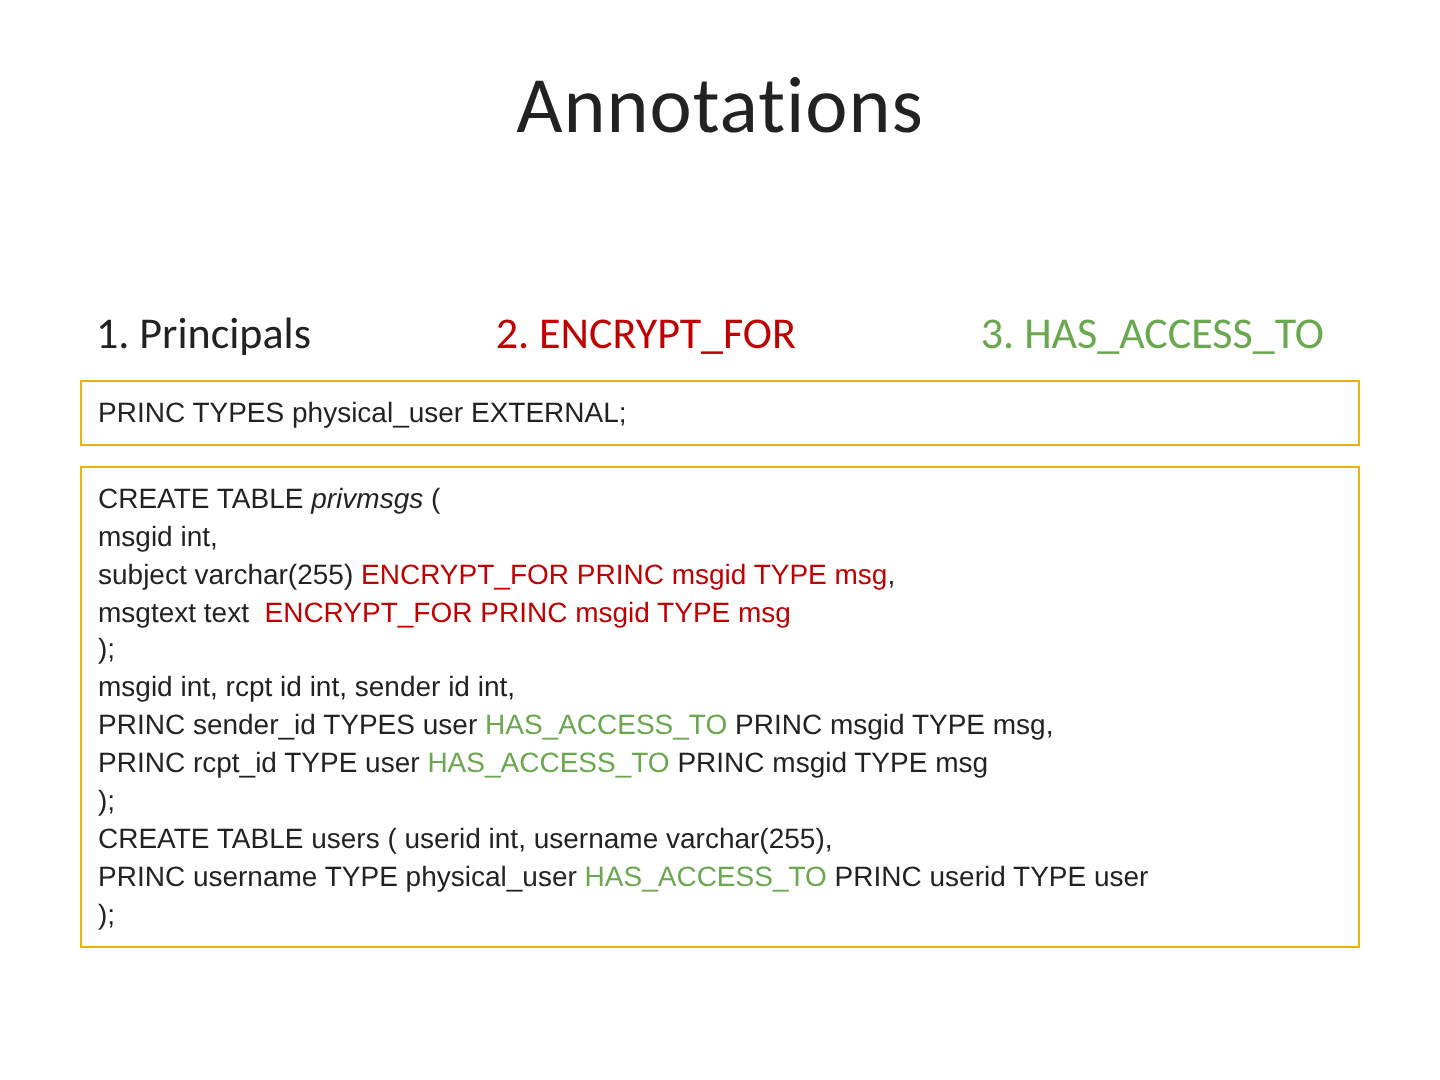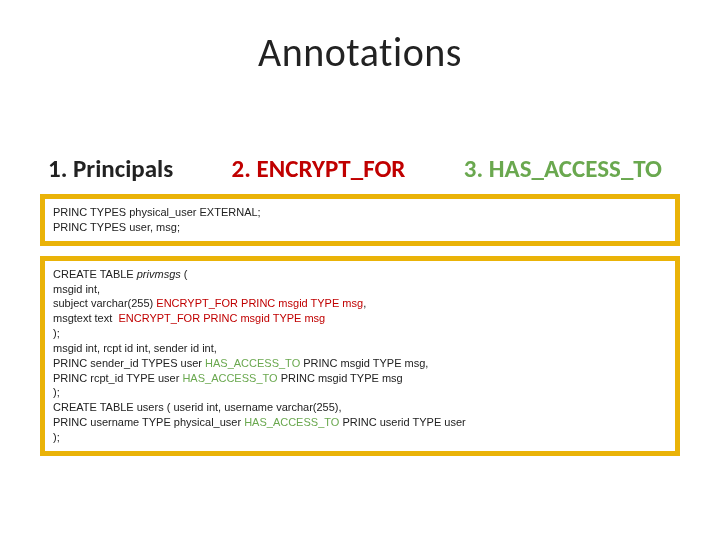--- a/index.html
+++ b/index.html
@@ -27,39 +27,39 @@
     letter-spacing: 0.5px;
   }
   .legend {
     display: flex;
     justify-content: space-between;
     align-items: baseline;
     padding: 0 18px 0 8px;
     margin-bottom: 10px;
   }
   .legend-item {
-    font-size: 25px;
-    font-weight: 700;
+    font-size: 22px;
+    font-weight: 400;
   }
   .c-black { color: #222222; }
   .c-red   { color: #c00000; }
   .c-green { color: #6aa84f; margin-top: 48px; }
   .subtitle {
     text-align: center;
     font-style: italic;
     font-weight: 700;
     font-size: 17px;
     font-family: Arial, sans-serif;
     color: #222;
     margin-bottom: 6px;
   }
   .code-box {
-    border: 5px solid #eab308;
+    border: 1px solid #eab308;
     font-family: Arial, sans-serif;
-    font-size: 11px;
+    font-size: 14px;
     line-height: 1.35;
     padding: 6px 8px;
     color: #222;
   }
   .code-box + .code-box {
     margin-top: 10px;
   }
   .italic { font-style: italic; }
   .code-line { white-space: pre-wrap; }
 </style>
@@ -72,21 +72,20 @@
 
   <div class="legend">
     <span class="legend-item c-black">1. Principals</span>
     <span class="legend-item c-red">2. ENCRYPT_FOR</span>
     <span class="legend-item c-green">3. HAS_ACCESS_TO</span>
   </div>
 
 
   <div class="code-box">
     <div class="code-line"><span class="c-black">PRINC TYPES</span><span> physical_user EXTERNAL;</span></div>
-    <div class="code-line"><span class="c-black">PRINC TYPES</span><span> user, msg;</span></div>
   </div>
 
   <div class="code-box">
     <div class="code-line"><span>CREATE TABLE </span><span class="italic">privmsgs</span><span> (</span></div>
     <div class="code-line">msgid int,</div>
     <div class="code-line"><span>subject varchar(255) </span><span class="c-red">ENCRYPT_FOR PRINC msgid TYPE msg</span><span>,</span></div>
     <div class="code-line"><span>msgtext text  </span><span class="c-red">ENCRYPT_FOR PRINC msgid TYPE msg</span></div>
     <div class="code-line">);</div>
     <div class="code-line">msgid int, rcpt id int, sender id int,</div>
     <div class="code-line"><span>PRINC sender_id TYPES user </span><span class="c-green">HAS_ACCESS_TO</span><span> PRINC msgid TYPE msg,</span></div>

